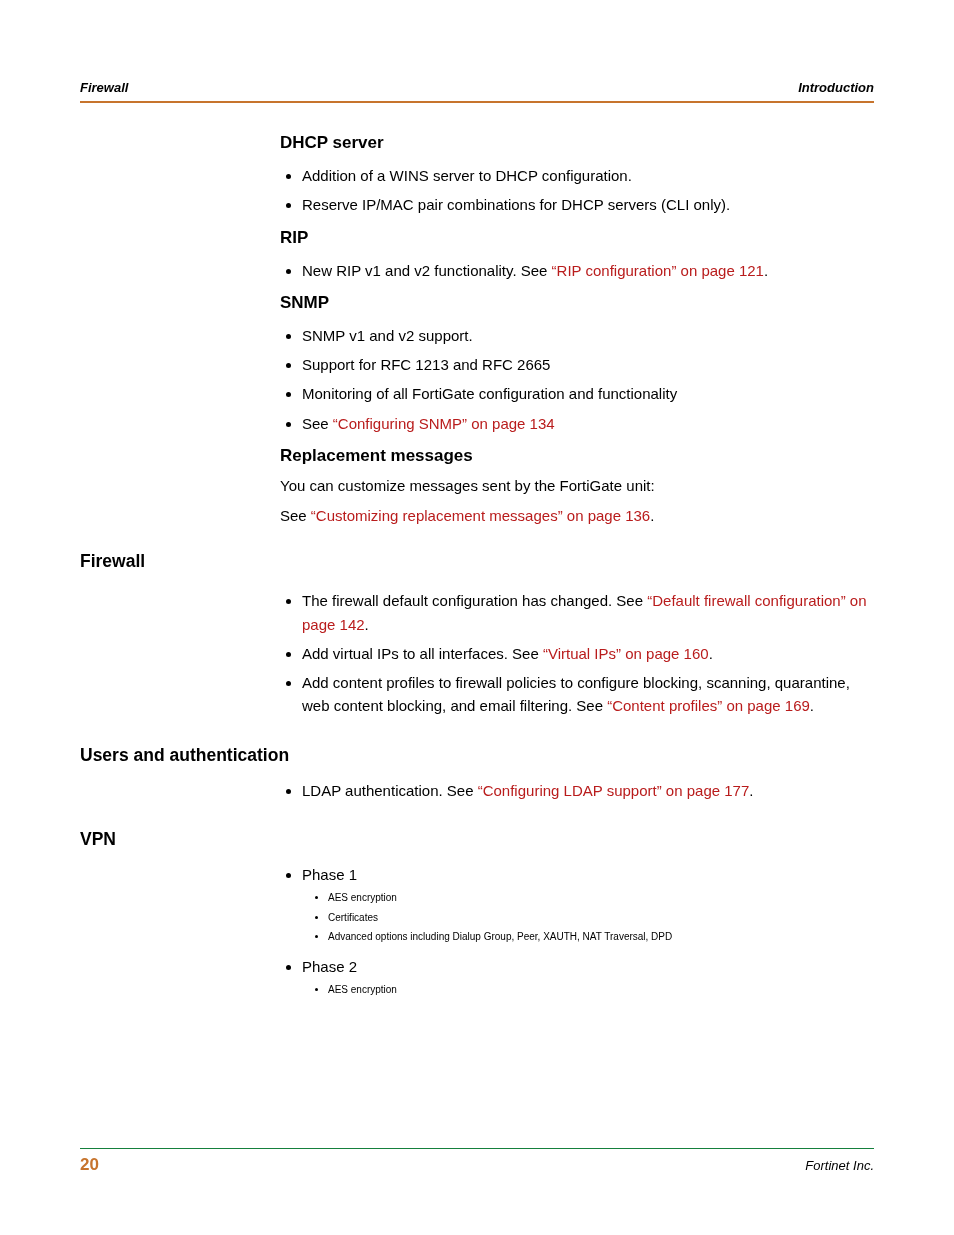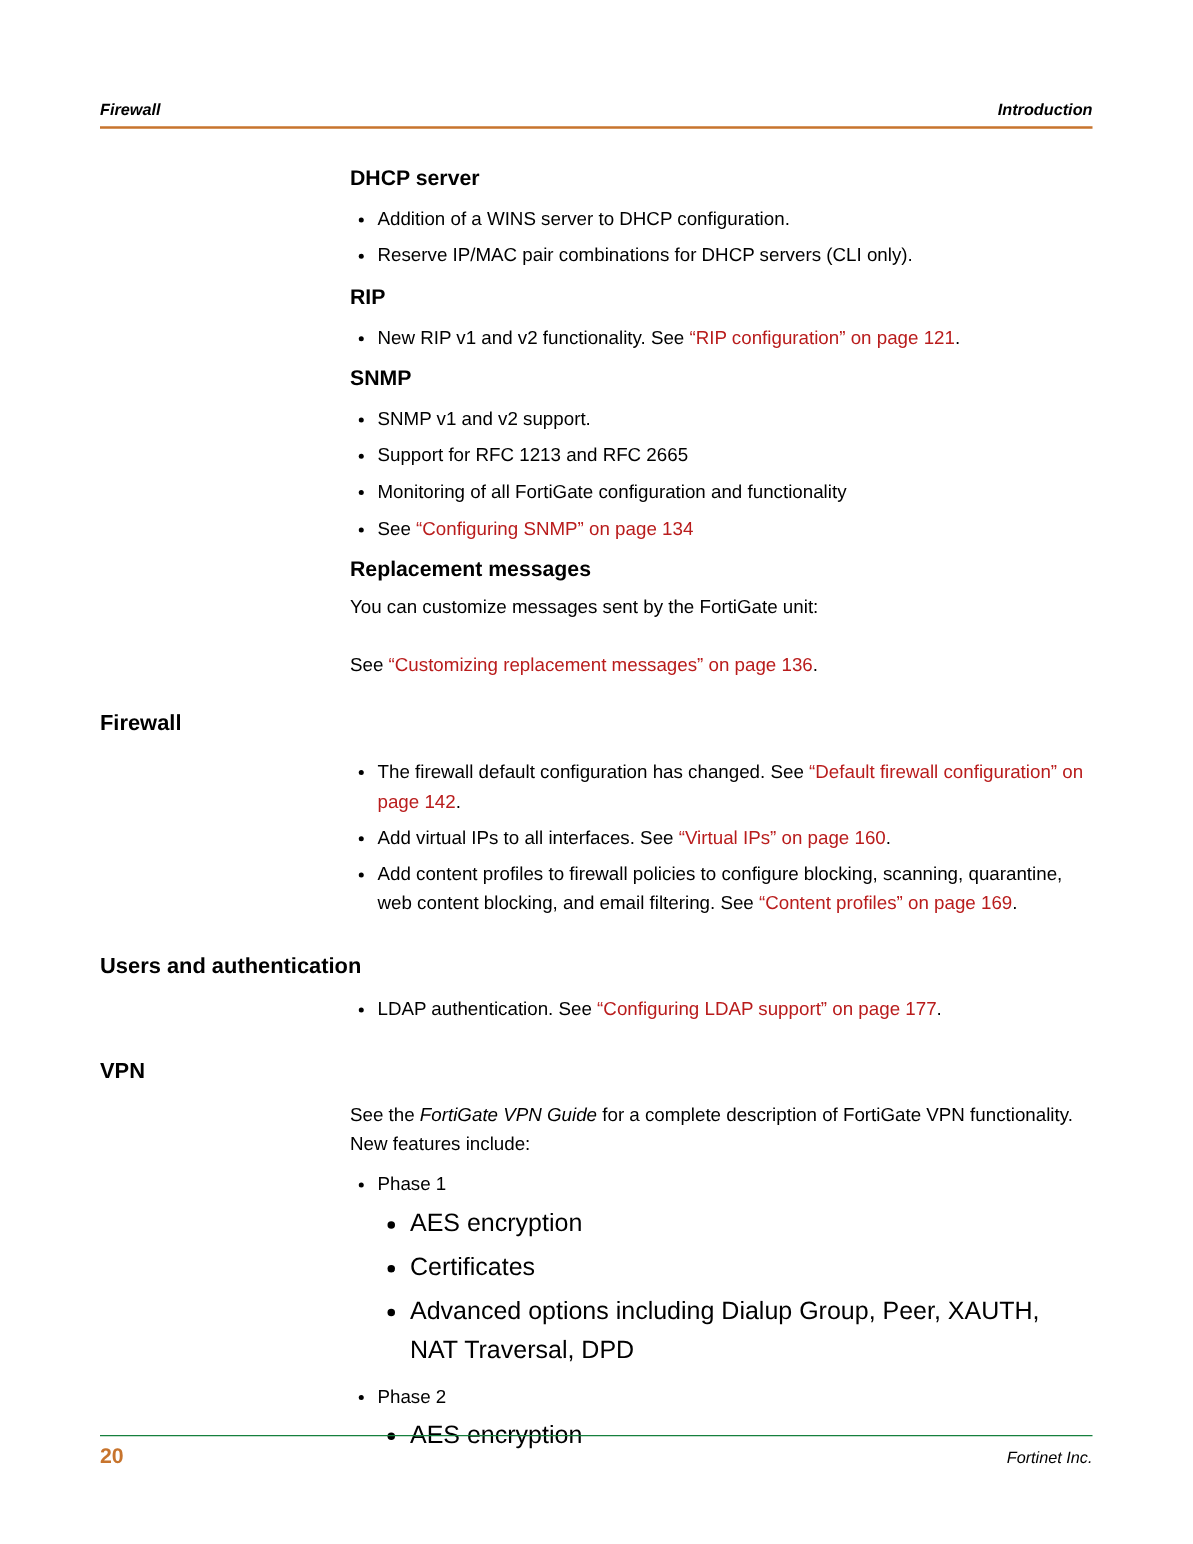--- a/index.html
+++ b/index.html
@@ -6,23 +6,23 @@
     html, body { width: 954px; height: 1235px; background: #fff; font-family: Arial, Helvetica, sans-serif; color: #000; }
     .page { position: relative; width: 954px; height: 1235px; padding: 80px 80px 60px 80px; }
     .runhead { display: flex; justify-content: space-between; font-style: italic; font-weight: bold; font-size: 13px; padding-bottom: 6px; border-bottom: 2px solid #c7742d; margin-bottom: 30px; }
     .content { margin-left: 200px; }
     .h3 { font-weight: bold; font-size: 17px; margin-bottom: 8px; color: #000; }
     .h2 { font-weight: bold; font-size: 17.5px; margin-top: 24px; margin-bottom: 10px; color: #000; margin-left: -200px; }
     .body-p { font-size: 15px; line-height: 1.55; margin: 6px 0; }
     ul.b { list-style: disc; padding-left: 22px; margin: 4px 0 8px 0; }
     ul.b > li { font-size: 15px; line-height: 1.55; padding: 3px 0; }
     ul.sub { list-style: disc; padding-left: 26px; margin: 2px 0; }
-    ul.sub > li { font-size: 20px; line-height: 1.55; padding: 2px 0; }
+    ul.sub > li { font-size: 10px; line-height: 1.55; padding: 2px 0; }
     .link { color: #b91c1c; }
-    .see-line { font-size: 15px; line-height: 1.55; margin: 24px 0; }
+    .see-line { font-size: 15px; line-height: 1.55; margin: 7px 0; }
     .footer { position: absolute; left: 80px; right: 80px; bottom: 60px; display: flex; justify-content: space-between; align-items: baseline; border-top: 1px solid #15803d; padding-top: 6px; }
     .pageno { font-weight: bold; color: #c7742d; font-size: 17px; }
     .publisher { font-style: italic; font-size: 13px; }
     .italic { font-style: italic; }
   </style>
 </head>
 <body>
 
 <div class="page">
   <div class="runhead">
@@ -75,23 +75,20 @@
     </ul>
 
     <div class="h2">Users and authentication</div>
     <ul class="b">
       <li>
         <span>LDAP authentication. See </span><span class="link">“Configuring LDAP support” on page 177</span><span>.</span>
       </li>
     </ul>
 
     <div class="h2">VPN</div>
-    <p class="body-p" style="margin-top:14px;">
-      <span>See the </span><span class="italic">FortiGate VPN Guide</span><span> for a complete description of FortiGate VPN functionality. New features include:</span>
-    </p>
     <ul class="b">
       <li>
         <span>Phase 1</span>
         <ul class="sub">
           <li>AES encryption</li>
           <li>Certificates</li>
           <li>Advanced options including Dialup Group, Peer, XAUTH, NAT Traversal, DPD</li>
         </ul>
       </li>
       <li>

